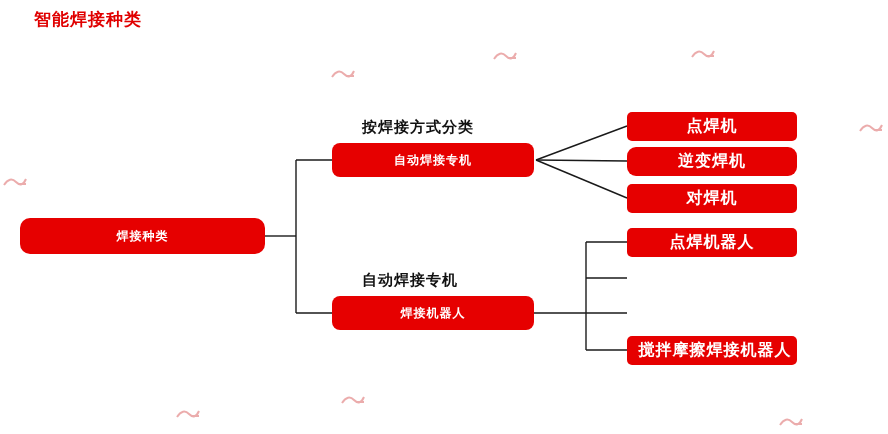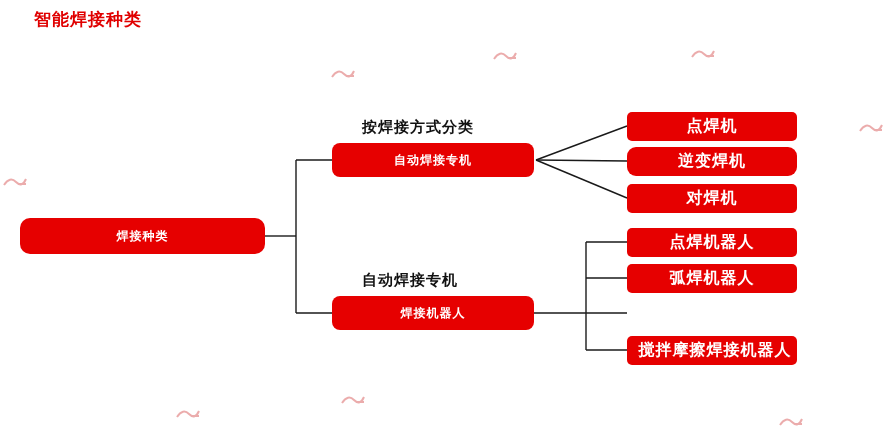--- a/index.html
+++ b/index.html
@@ -96,21 +96,20 @@
   <div class="node branch b0">自动焊接专机</div>
 
   <div class="cat-label c1">自动焊接专机</div>
   <div class="node branch b1">焊接机器人</div>
 
   <div class="node leaf l0">点焊机</div>
   <div class="node leaf l1">逆变焊机</div>
   <div class="node leaf l3">点焊机器人</div>
 
   <div class="node leaf l2">对焊机</div>
-  <div class="node leaf l4">弧焊机器人</div>
   <div class="node leaf l6">搅拌摩擦焊接机器人</div>
 
   <span class="watermark wm0">
     <svg width="26" height="14">
         <path d="M2 11 Q8 2 14 8 T24 5" stroke="#c40000" stroke-width="2" fill="none"></path>
         <rect x="16" y="9" width="8" height="2" fill="#c40000"></rect>
       </svg>
   </span>
   <span class="watermark wm1">
     <svg width="26" height="14">

